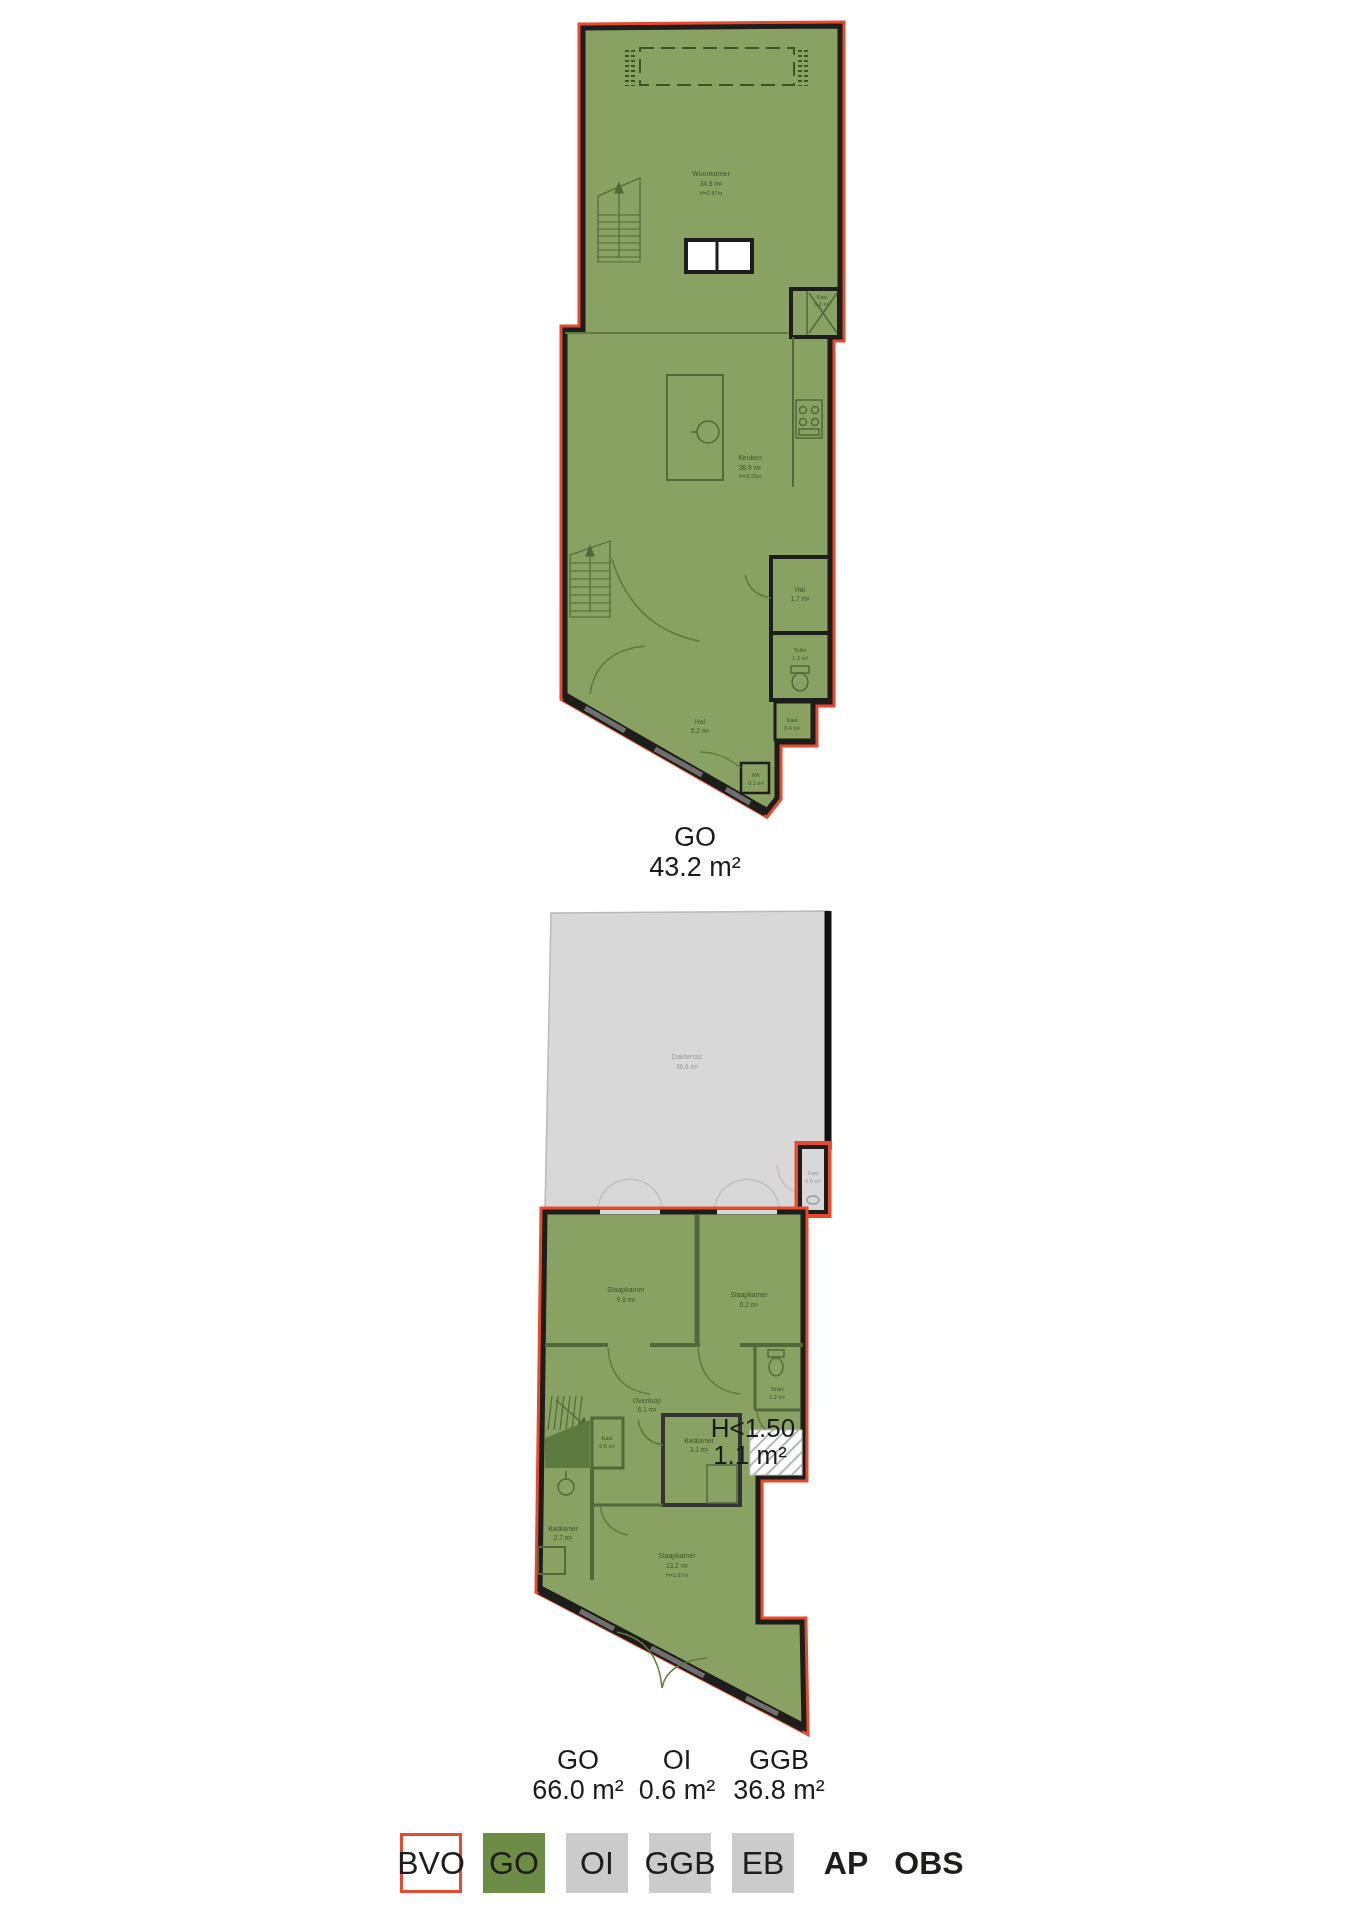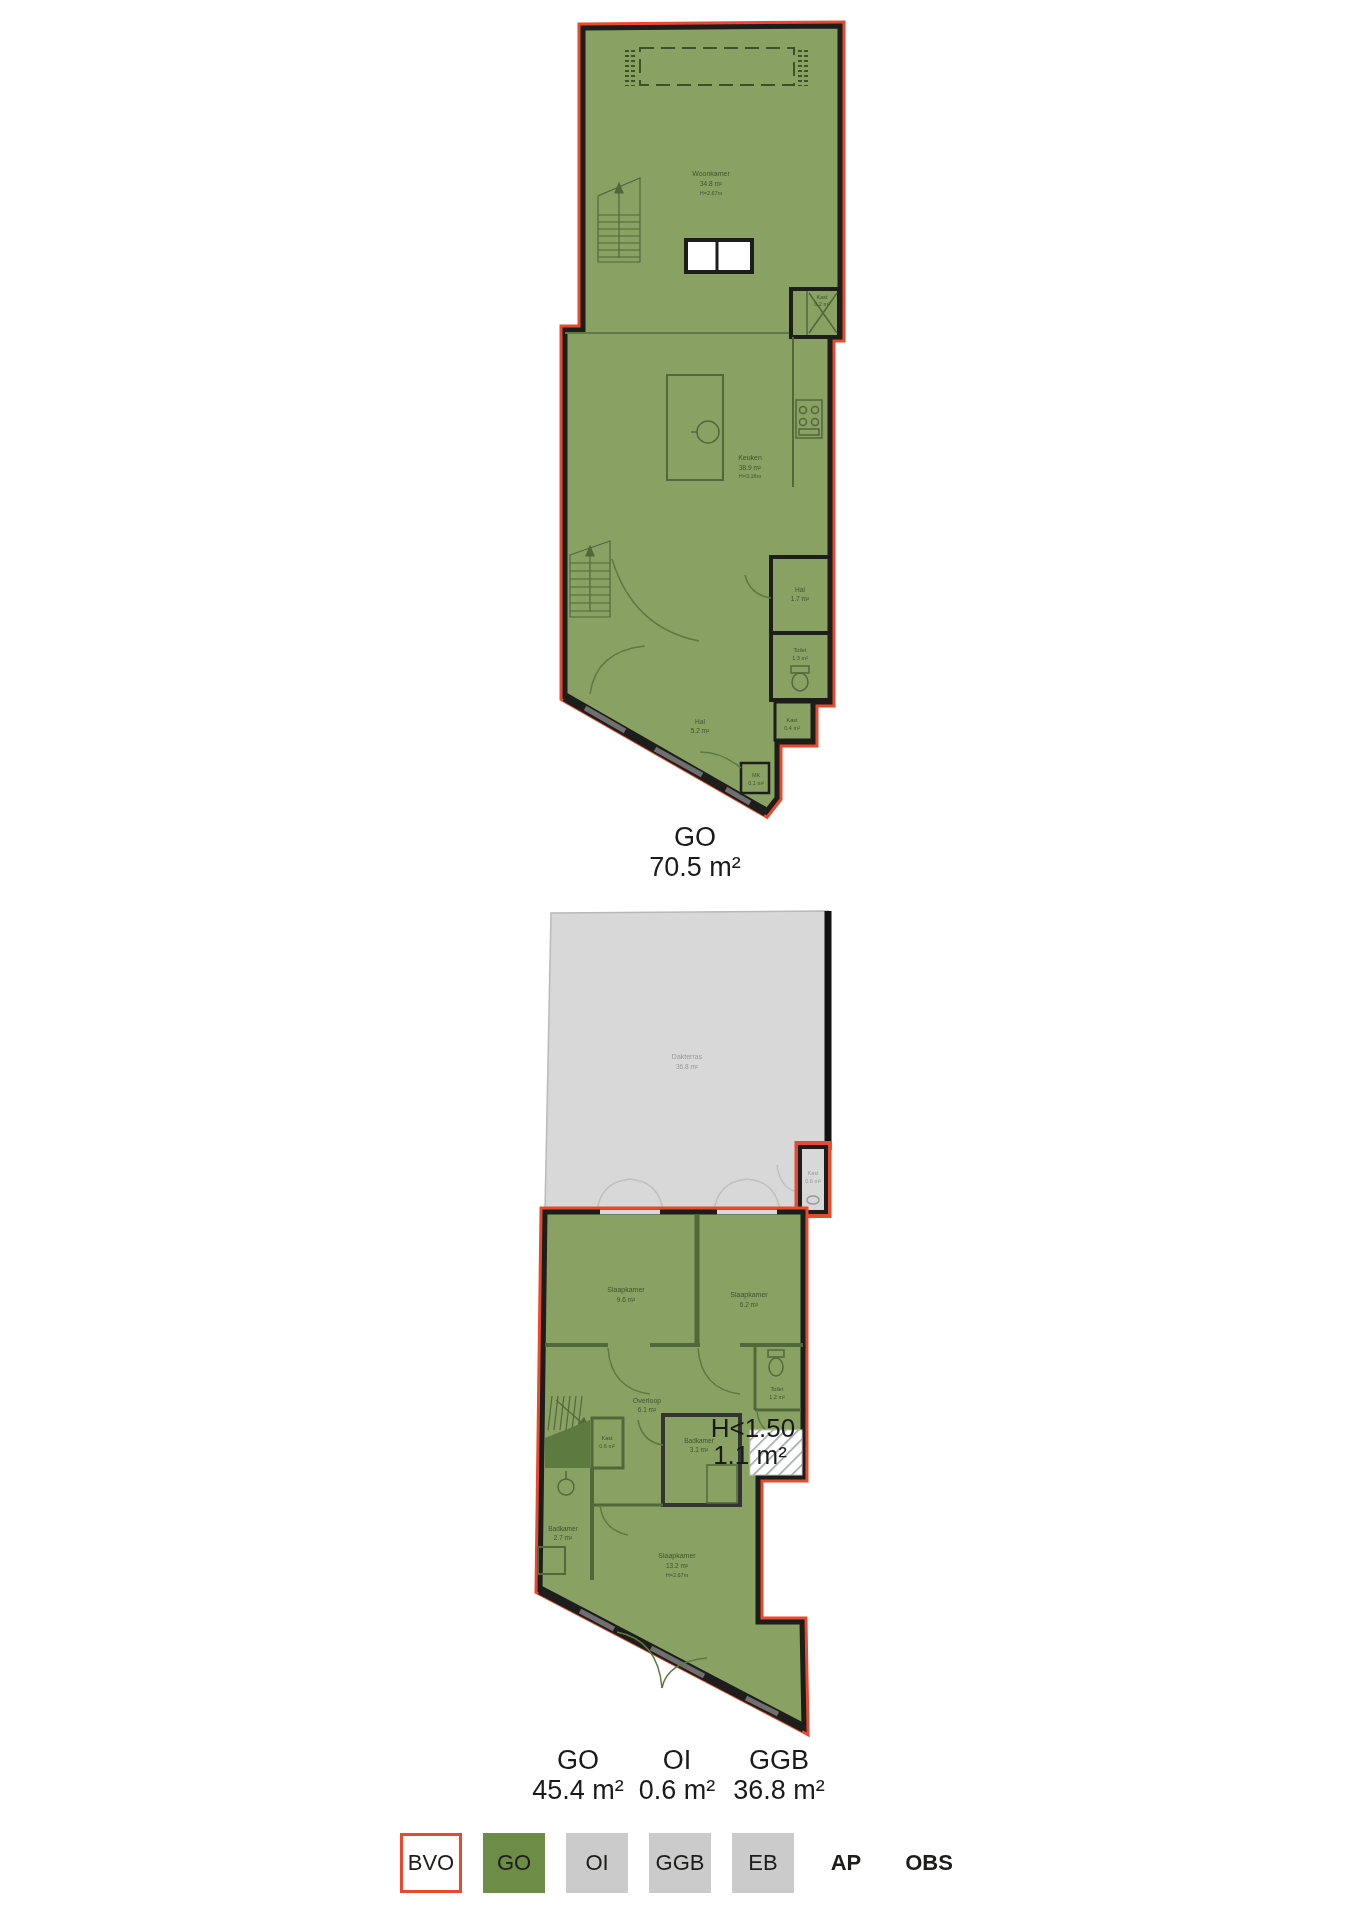--- a/index.html
+++ b/index.html
@@ -8,21 +8,21 @@
   svg{position:absolute;overflow:visible;}
   .rm{font-family:"Liberation Sans",sans-serif;font-size:7px;fill:#42552e;text-anchor:middle;}
   .rm-a{font-size:6.5px;}
   .rm-h{font-size:5.5px;}
   .rm-t{font-size:5.5px;}
   .rm-grey{fill:#9b9b9b;}
   .hatch-txt{font-family:"Liberation Sans",sans-serif;font-size:26px;fill:#1a1a1a;text-anchor:middle;}
   .summary{position:absolute;text-align:center;color:#1a1a1a;font-size:27px;line-height:30px;}
   .legend{position:absolute;left:400px;top:1833px;display:flex;gap:21px;}
   .legend-box{width:62px;height:60px;box-sizing:border-box;display:flex;align-items:center;
-              justify-content:center;font-size:22px;color:#1d1d1b;}
+              justify-content:center;font-size:32px;color:#1d1d1b;}
   .legend-box--bvo{background:#ffffff;border:3px solid #e84a2e;}
   .legend-box--go{background:#6d8c46;}
   .legend-box--grey{background:#cbcbcb;}
   .legend-box--plain{background:transparent;font-weight:bold;}
 </style>
 </head>
 <body>
 
 <div class="page">
 
@@ -140,21 +140,21 @@
       <text x="700" y="733" class="rm rm-a">5.2 m²</text>
       <text x="792" y="722" class="rm rm-t">Kast</text>
       <text x="792" y="730" class="rm rm-t">0.4 m²</text>
       <text x="756" y="777" class="rm rm-t">MK</text>
       <text x="756" y="785" class="rm rm-t">0.1 m²</text>
     </g>
   </svg>
 
   <div class="summary" style="left:595px;top:822px;width:200px;">
     <div>GO</div>
-    <div>70.5 m²</div>
+    <div>43.2 m²</div>
   </div>
 
   <svg style="left:530px;top:905px;" width="345" height="845" viewBox="530 905 345 845">
 
     <polygon points="551,913 828,911 828,1212 545,1212" fill="#d8d8d8" stroke="#b9b9b9" stroke-width="1.5"></polygon>
     <line x1="828" y1="911" x2="828" y2="1150" stroke="#111111" stroke-width="7"></line>
     <g stroke="#c0c0c0" stroke-width="1.5" fill="none">
       <path d="M 630,1179 Q 600,1182 597,1212"></path>
         <path d="M 630,1179 Q 660,1182 663,1212"></path>
       <path d="M 747,1179 Q 717,1182 714,1212"></path>
@@ -261,21 +261,21 @@
       <text x="563" y="1531" class="rm rm-a">Badkamer</text>
       <text x="563" y="1540" class="rm rm-a">2.7 m²</text>
       <text x="677" y="1558" class="rm">Slaapkamer</text>
       <text x="677" y="1568" class="rm rm-a">13.2 m²</text>
       <text x="677" y="1577" class="rm rm-h">H=2.67m</text>
     </g>
   </svg>
 
   <div class="summary" style="left:513px;top:1745px;width:130px;">
     <div>GO</div>
-    <div>45.4 m²</div>
+    <div>66.0 m²</div>
   </div>
   <div class="summary" style="left:612px;top:1745px;width:130px;">
     <div>OI</div>
     <div>0.6 m²</div>
   </div>
   <div class="summary" style="left:714px;top:1745px;width:130px;">
     <div>GGB</div>
     <div>36.8 m²</div>
   </div>
 

